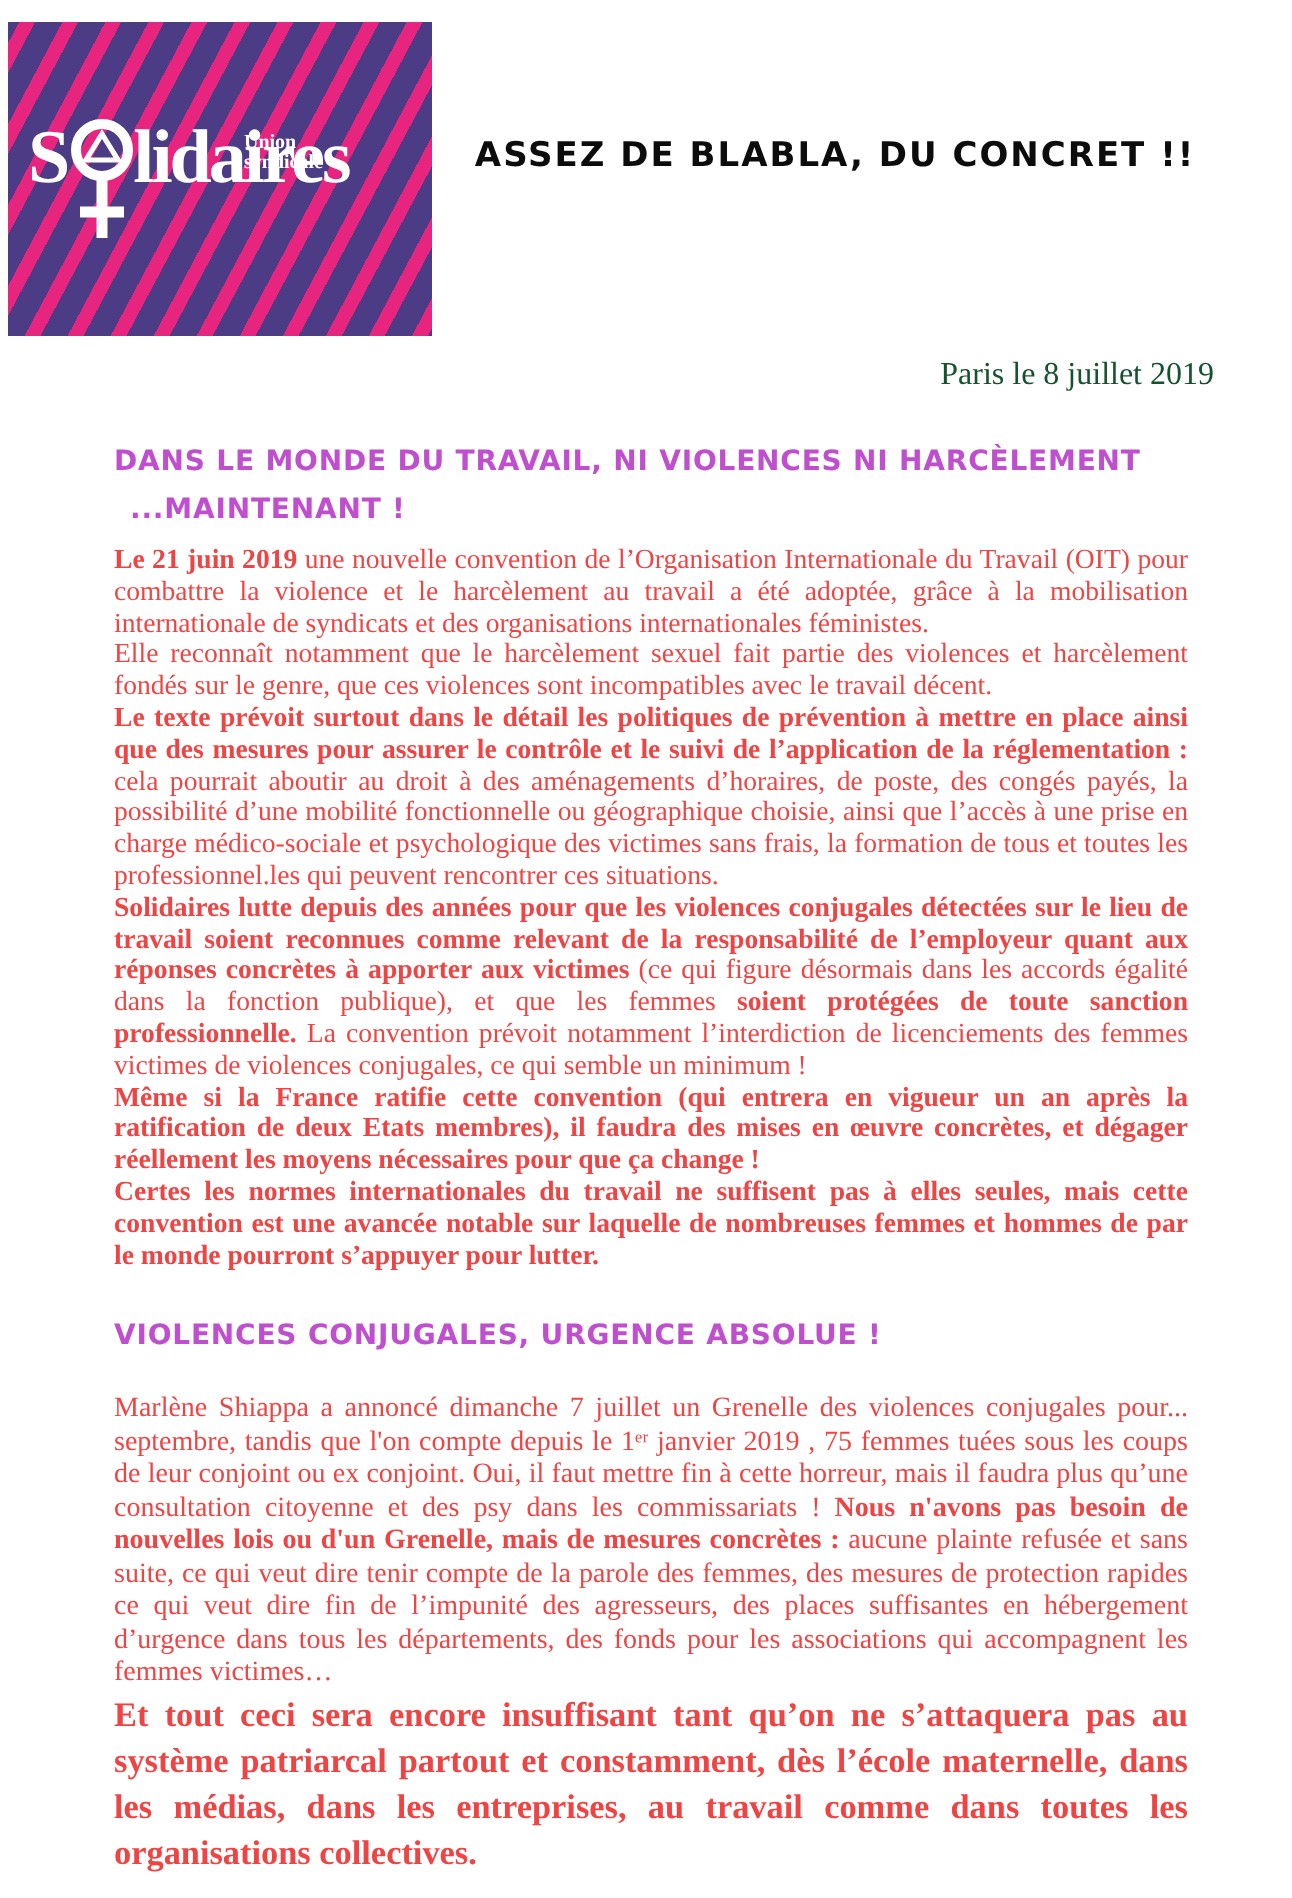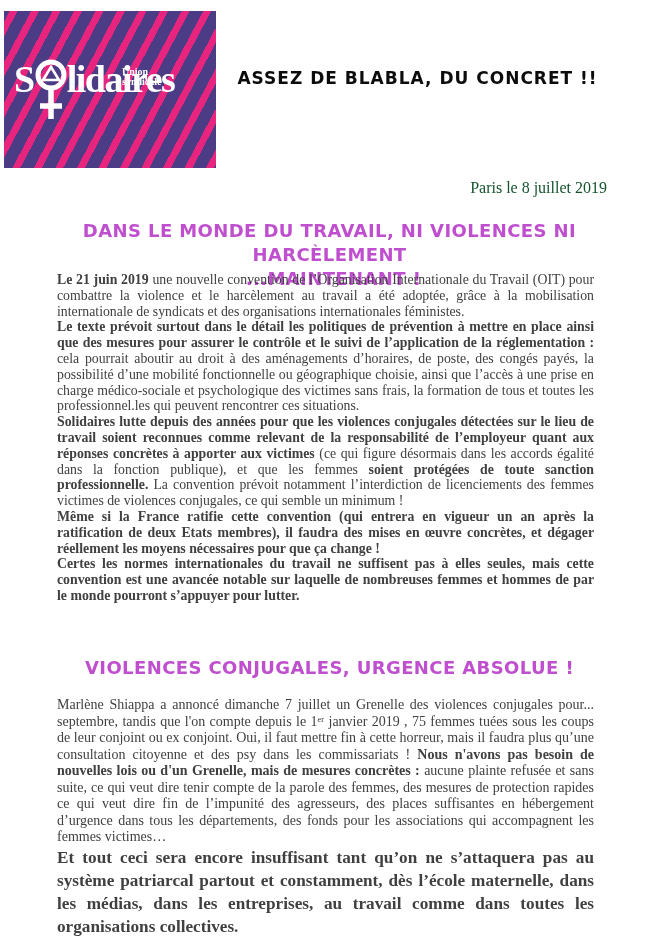--- a/index.html
+++ b/index.html
@@ -40,29 +40,29 @@
   .title .t3{font-size:17px;line-height:36px;letter-spacing:1px;}
 
   .dateline{
     position:absolute;right:39px;top:179px;font-size:16px;color:#14532d;
   }
 
   
   .h-magenta{
     position:absolute;left:57px;width:545px;color:#bf4fce;
     font-family:"DejaVu Sans",sans-serif;font-weight:bold;
-    font-size:18px;line-height:24px;letter-spacing:0.4px;text-align:center;
+    font-size:14px;line-height:24px;letter-spacing:0.4px;
   }
   .h1{top:219px;}
   .h1 .hl2{padding-left:8px;}
   .h2{top:656px;}
 
   
   .bodytext{
-    position:absolute;left:57px;width:537px;text-align:justify;color:#404040;
+    position:absolute;left:57px;width:537px;text-align:justify;color:#ef4444;
   }
   .sec1{top:272px;font-size:13.8px;line-height:15.8px;}
   .sec2{top:697px;font-size:14px;line-height:16.5px;}
   .bodytext p{margin:0;padding:0;}
   .bodytext p.closing{font-weight:normal;font-size:17.2px;line-height:23px;}
 </style>
 </head>
 <body>
 
 <div class="page">
@@ -92,20 +92,21 @@
 
   <div class="dateline">Paris le 8 juillet 2019</div>
 
   <div class="h-magenta h1">
     <div class="hl1">DANS LE MONDE DU TRAVAIL, NI VIOLENCES NI HARCÈLEMENT</div>
     <div class="hl2">...MAINTENANT !</div>
   </div>
 
   <div class="bodytext sec1">
     <p><b>Le 21 juin 2019 </b><span>une nouvelle convention de l’Organisation Internationale du Travail (OIT) pour combattre la violence et le harcèlement au travail a été adoptée, grâce à la mobilisation internationale de syndicats et des organisations internationales féministes.</span></p>
+    <p><span>Elle reconnaît notamment que le harcèlement sexuel fait partie des violences et harcèlement fondés sur le genre, que ces violences sont incompatibles avec le travail décent.</span></p>
     <p><b>Le texte prévoit surtout dans le détail les politiques de prévention à mettre en place ainsi que des mesures pour assurer le contrôle et le suivi de l’application de la réglementation : </b><span>cela pourrait aboutir au droit à des aménagements d’horaires, de poste, des congés payés, la possibilité d’une mobilité fonctionnelle ou géographique choisie, ainsi que l’accès à une prise en charge médico-sociale et psychologique des victimes sans frais, la formation de tous et toutes les professionnel.les qui peuvent rencontrer ces situations.</span></p>
     <p><b>Solidaires lutte depuis des années pour que les violences conjugales détectées sur le lieu de travail soient reconnues comme relevant de la responsabilité de l’employeur quant aux réponses concrètes à apporter aux victimes </b><span>(ce qui figure désormais dans les accords égalité dans la fonction publique), et que les femmes </span><b>soient protégées de toute sanction professionnelle.</b><span> La convention prévoit notamment l’interdiction de licenciements des femmes victimes de violences conjugales, ce qui semble un minimum !</span></p>
     <p><b>Même si la France ratifie cette convention (qui entrera en vigueur un an après la ratification de deux Etats membres), il faudra des mises en œuvre concrètes, et dégager réellement les moyens nécessaires pour que ça change !</b></p>
     <p><b>Certes les normes internationales du travail ne suffisent pas à elles seules, mais cette convention est une avancée notable sur laquelle de nombreuses femmes et hommes de par le monde pourront s’appuyer pour lutter.</b></p>
   </div>
 
   <div class="h-magenta h2">VIOLENCES CONJUGALES, URGENCE ABSOLUE !</div>
 
   <div class="bodytext sec2">
     <p><span>Marlène Shiappa a annoncé dimanche 7 juillet un Grenelle des violences conjugales pour... septembre, tandis que l'on compte depuis le 1ᵉʳ janvier 2019 , 75 femmes tuées sous les coups de leur conjoint ou ex conjoint. Oui, il faut mettre fin à cette horreur, mais il faudra plus qu’une consultation citoyenne et des psy dans les commissariats ! </span><b>Nous n'avons pas besoin de nouvelles lois ou d'un Grenelle, mais de mesures concrètes : </b><span>aucune plainte refusée et sans suite, ce qui veut dire tenir compte de la parole des femmes, des mesures de protection rapides ce qui veut dire fin de l’impunité des agresseurs, des places suffisantes en hébergement d’urgence dans tous les départements, des fonds pour les associations qui accompagnent les femmes victimes…</span></p>

